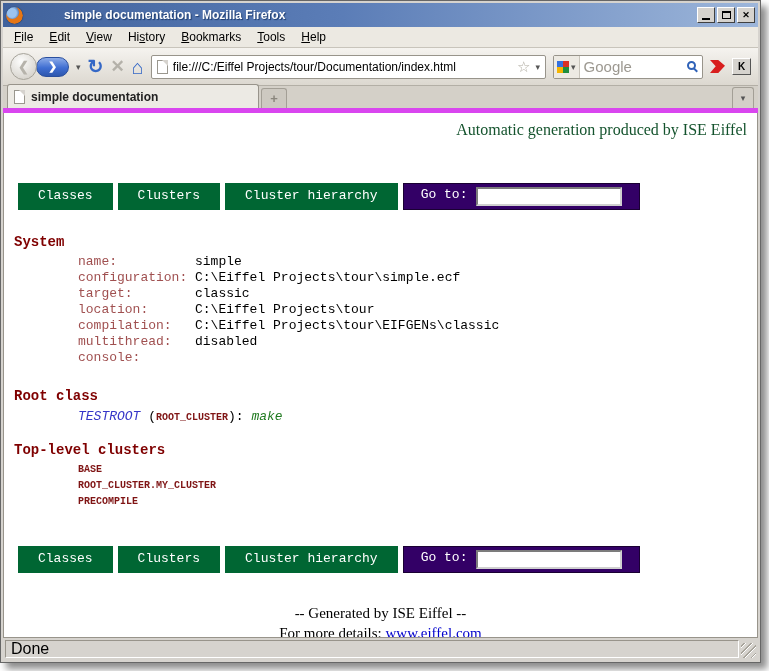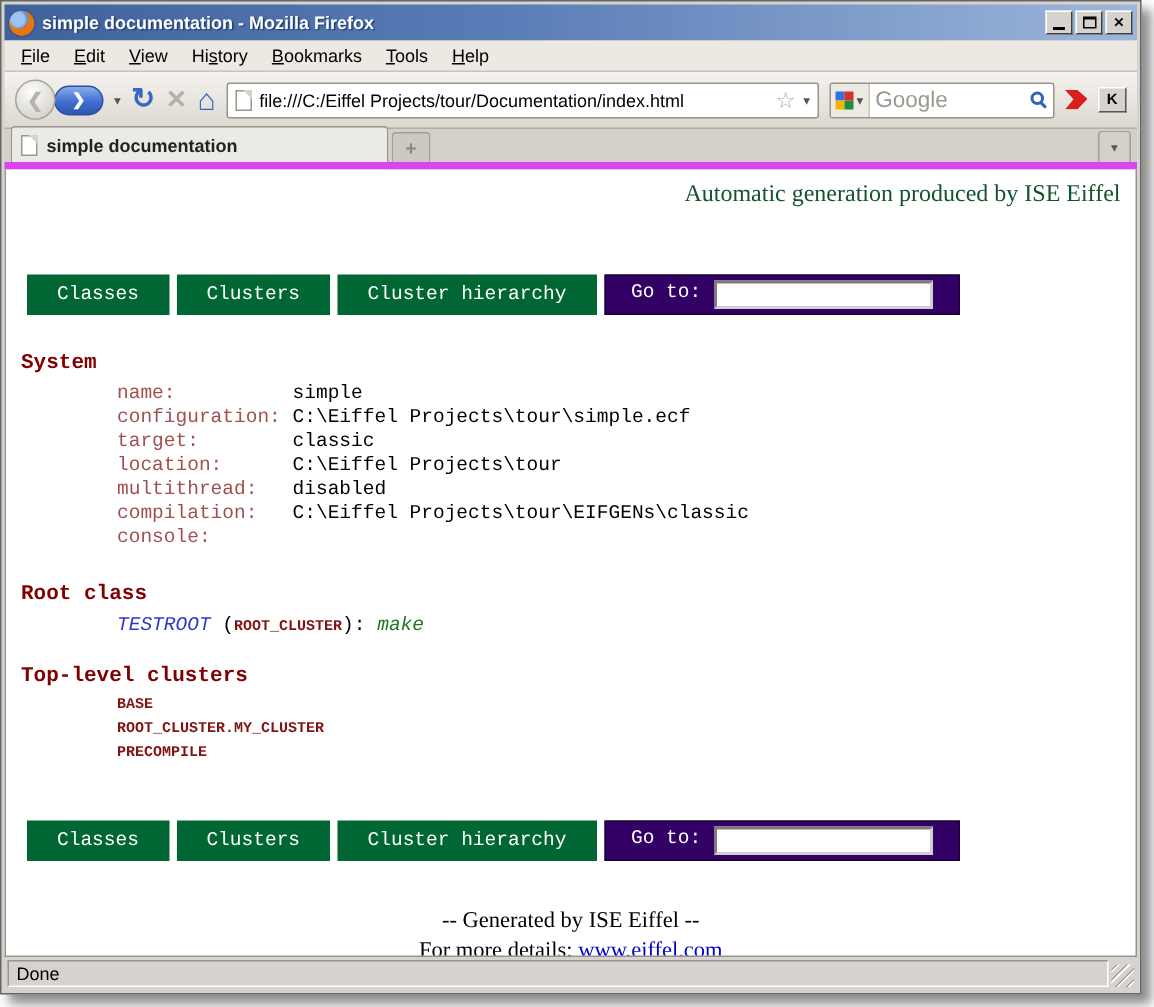--- a/index.html
+++ b/index.html
@@ -6,21 +6,21 @@
   html,body { width:769px; height:671px; overflow:hidden; background:#fff;
               font-family:"Liberation Sans", sans-serif; }
 
   .window { position:absolute; left:0; top:0; width:761px; height:663px;
             background:#d6d3ce; border:1px solid #666;
             box-shadow:6px 6px 7px rgba(0,0,0,0.45);
             display:flex; flex-direction:column; padding:2px; }
 
   
   .titlebar { height:24px; display:flex; align-items:center; padding:0 3px;
-              background:linear-gradient(to right,#40629c 0%,#5b7db7 45%,#9db6da 100%); }
+              background:linear-gradient(to right,#40629c 0%,#5b7db7 45%,#9db6da 100%);gap:36px; }
   .ff-icon { width:17px; height:17px; border-radius:50%;
              background:radial-gradient(circle at 35% 35%, #9cc4f0 0 28%, #2b5ea8 55%, #173a72 72%),
                         radial-gradient(circle at 70% 75%, #ff9a2a, #d85a10);
              background-blend-mode:normal; position:relative; flex:0 0 auto;
              box-shadow:inset -2px -3px 0 2px #e67614, 0 0 1px #123; }
   .title-text { color:#fff; font-size:12px; font-weight:bold; margin-left:5px;
                 text-shadow:1px 1px 1px #1c3a6b; flex:1;
                 white-space:nowrap; overflow:hidden; }
   .win-controls { display:flex; gap:2px; }
   .win-btn { width:18px; height:16px; background:#d6d3ce;
@@ -138,21 +138,21 @@
                   font-size:10px; font-weight:bold; line-height:16px; }
 
   .footer { text-align:center; font-family:"Liberation Serif","DejaVu Serif",serif;
             font-size:15px; margin-top:30px; line-height:20px; }
   .weblink { color:var(--web_link_blue,#0000cc); }
 
   
   .statusbar { height:22px; background:#d6d3ce; display:flex; align-items:center;
                padding:2px; gap:2px; }
   .status-field { flex:1; height:18px; border:1px solid; border-color:#98948b #fff #fff #98948b;
-                  display:flex; align-items:center; padding:0 5px; font-size:12px; color:#000; }
+                  display:flex; align-items:center; padding:0 5px; font-size:16px; color:#000; }
   .resize-grip { width:15px; height:15px; align-self:flex-end;
                  background:repeating-linear-gradient(135deg, transparent 0 2px,
                             #a8a49b 2px 3px, #fff 3px 4px, transparent 4px 5px); }
 </style>
 </head>
 <body>
 
 <div class="window">
 
   <div class="titlebar">
@@ -271,27 +271,27 @@
           <span class="sys-label">target:</span>
           <span class="sys-value">classic</span>
         </div>
 
         <div class="sys-row">
           <span class="sys-label">location:</span>
           <span class="sys-value">C:\Eiffel Projects\tour</span>
         </div>
 
         <div class="sys-row">
+          <span class="sys-label">compilation:</span>
+          <span class="sys-value">C:\Eiffel Projects\tour\EIFGENs\classic</span>
+        </div>
+
+        <div class="sys-row">
           <span class="sys-label">multithread:</span>
           <span class="sys-value">disabled</span>
-        </div>
-
-        <div class="sys-row">
-          <span class="sys-label">compilation:</span>
-          <span class="sys-value">C:\Eiffel Projects\tour\EIFGENs\classic</span>
         </div>
 
         <div class="sys-row">
           <span class="sys-label">console:</span>
           <span class="sys-value"></span>
         </div>
       </div>
 
     <div class="sec-heading h-root">Root class</div>
     <div class="root-line">

